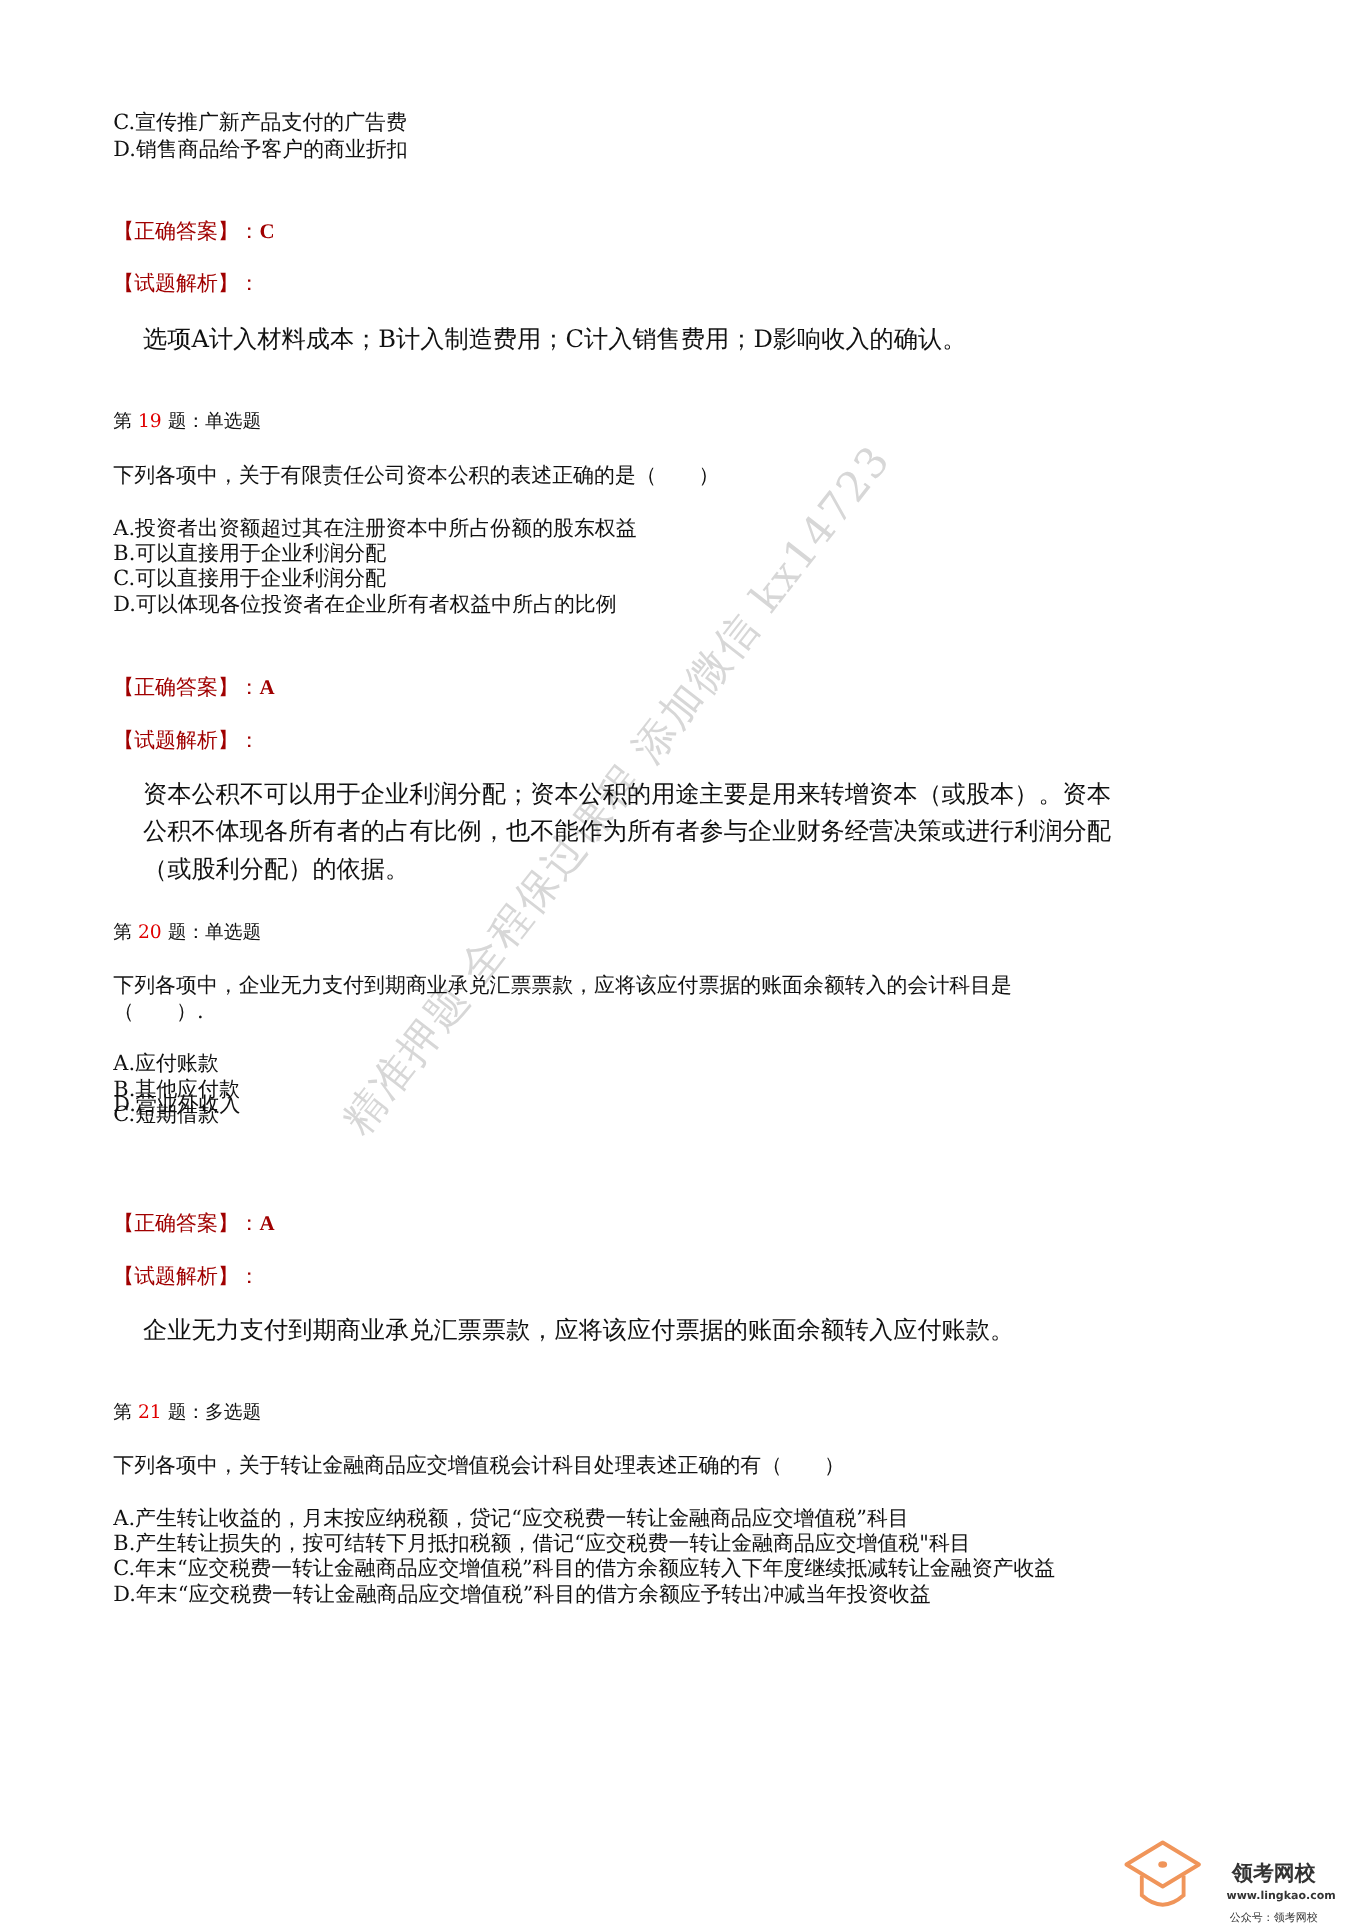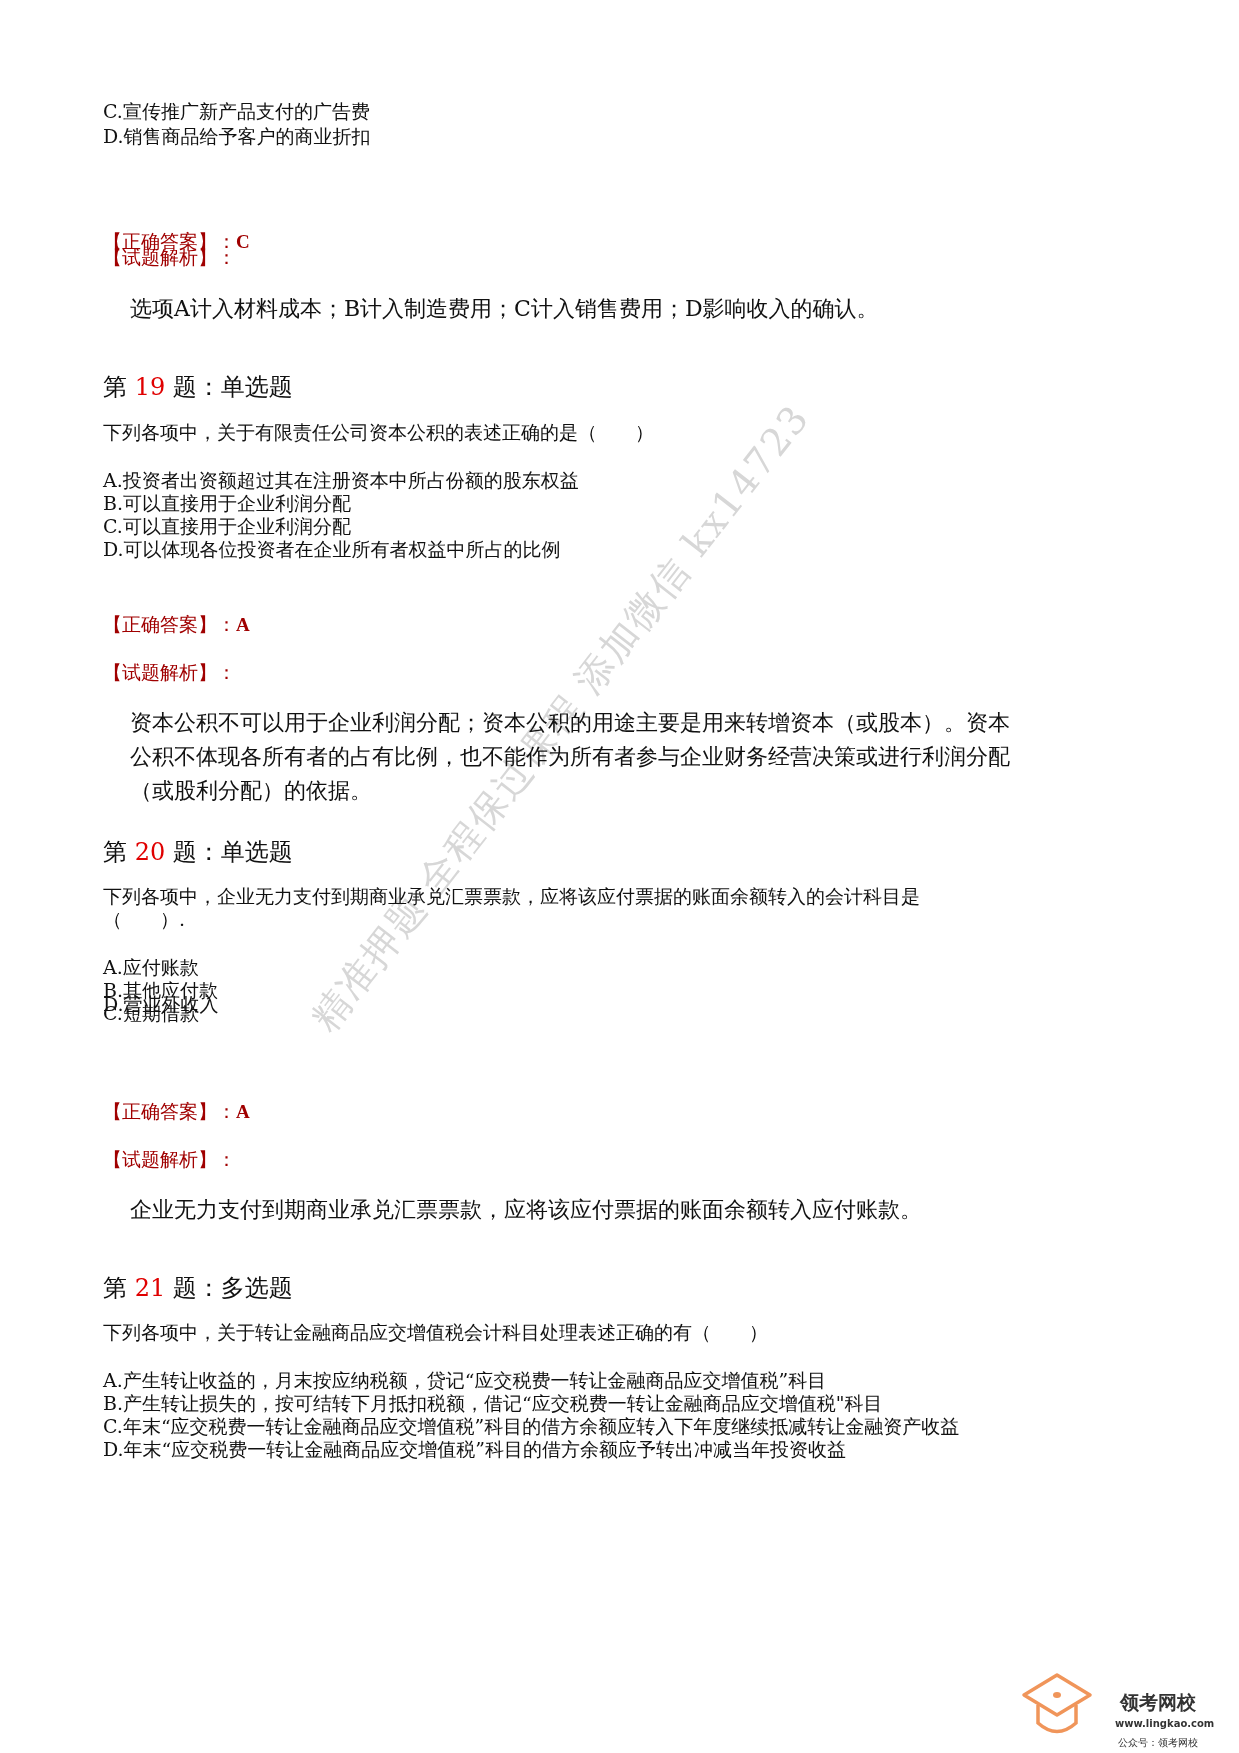--- a/index.html
+++ b/index.html
@@ -3,21 +3,21 @@
   <meta charset="utf-8">
   <style>
     html, body { margin: 0; padding: 0; background: #ffffff; }
     body {
       width: 1239px; height: 1753px; position: relative; overflow: hidden;
       font-family: "DejaVu Serif", "Liberation Serif", serif;
       color: #111111;
     }
     .abs { position: absolute; white-space: nowrap; }
     .opt { font-size: 19px; line-height: 25px; }
-    .qhead { font-size: 24px; }
+    .qhead { font-size: 17px; }
     .qhead .num { color: #e00000; }
     .stem { font-size: 19px; line-height: 25px; text-align: center; }
     .ans, .exh { font-size: 19px; color: #a00000; }
     .ans .val { font-weight: bold; font-family: "Liberation Serif", serif; }
     .explain { font-size: 22px; line-height: 34px; white-space: normal; }
     .watermark {
       position: absolute; left: 300px; top: 1010px;
       transform-origin: left top; transform: rotate(-52deg);
       font-size: 38px; color: #d7d7d7; white-space: nowrap;
       font-family: "DejaVu Serif", serif; letter-spacing: 2px;
@@ -29,21 +29,21 @@
     .logo-pub { position: absolute; left: 98px; top: 71px; font-size: 10px; color: #333; font-family: Liberation Mono, monospace; }
   </style>
 </head>
 <body>
 
 <div class="watermark">精准押题 全程保过课程 添加微信 kx14723</div>
 
 <div class="abs opt" style="left:103px; top:99px;">C.宣传推广新产品支付的广告费</div>
 <div class="abs opt" style="left:103px; top:124px;">D.销售商品给予客户的商业折扣</div>
 
-<div class="abs ans" style="left:103px; top:197px;margin-top:32px;">
+<div class="abs ans" style="left:103px; top:197px;">
   <span>【正确答案】：</span><span class="val">C</span>
 </div>
 <div class="abs exh" style="left:103px; top:245px;">【试题解析】：</div>
 <div class="abs explain" style="left:130px; top:292px; width:960px;">选项A计入材料成本；B计入制造费用；C计入销售费用；D影响收入的确认。</div>
 
 <div class="abs qhead" style="left:103px; top:371px;">
   <span>第</span> <span class="num">19</span> <span>题：单选题</span>
 </div>
 <div class="abs stem" style="left:103px; top:420px;">下列各项中，关于有限责任公司资本公积的表述正确的是（　　）</div>
 <div class="abs opt" style="left:103px; top:468px;">A.投资者出资额超过其在注册资本中所占份额的股东权益</div>

